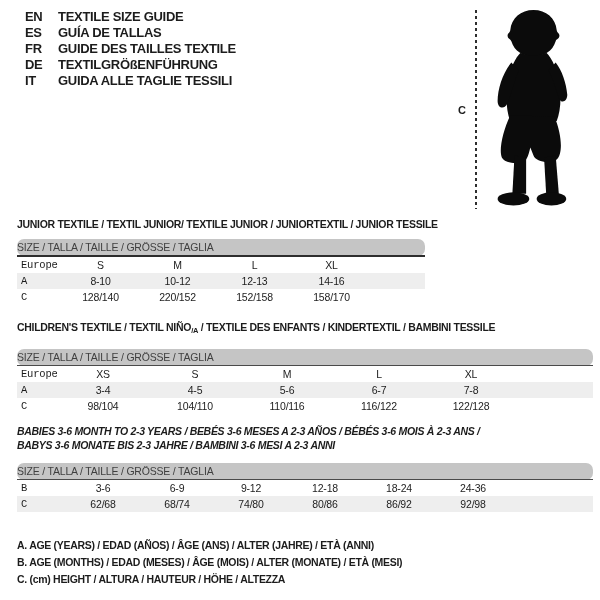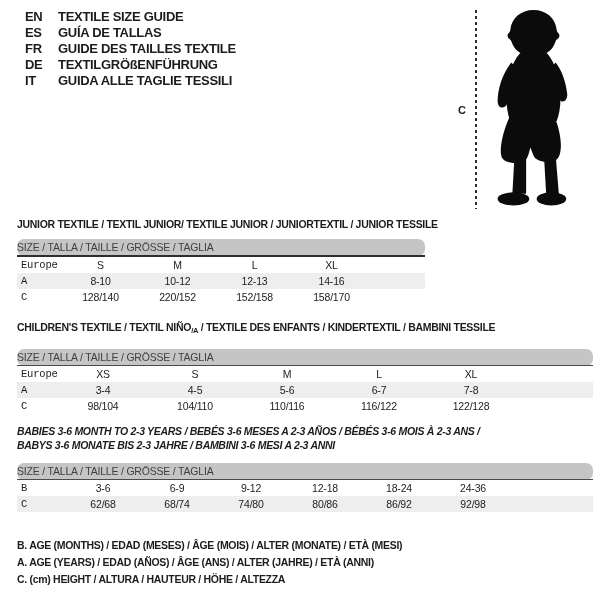--- a/index.html
+++ b/index.html
@@ -220,18 +220,18 @@
       <td class="val">74/80</td>
       <td class="val">80/86</td>
       <td class="val">86/92</td>
       <td class="val">92/98</td>
       <td class="fil"></td>
     </tr>
   </tbody>
     </table>
 
   <div class="legend">
+    <div class="legend-line">A. AGE (YEARS) / EDAD (AÑOS) / ÂGE (ANS) / ALTER (JAHRE) / ETÀ (ANNI)</div>
     <div class="legend-line">B. AGE (MONTHS) / EDAD (MESES) / ÂGE (MOIS) / ALTER (MONATE) / ETÀ (MESI)</div>
-    <div class="legend-line">A. AGE (YEARS) / EDAD (AÑOS) / ÂGE (ANS) / ALTER (JAHRE) / ETÀ (ANNI)</div>
     <div class="legend-line">C. (cm) HEIGHT / ALTURA / HAUTEUR / HÖHE / ALTEZZA</div>
   </div>
 
 </div>
 
 </body></html>

